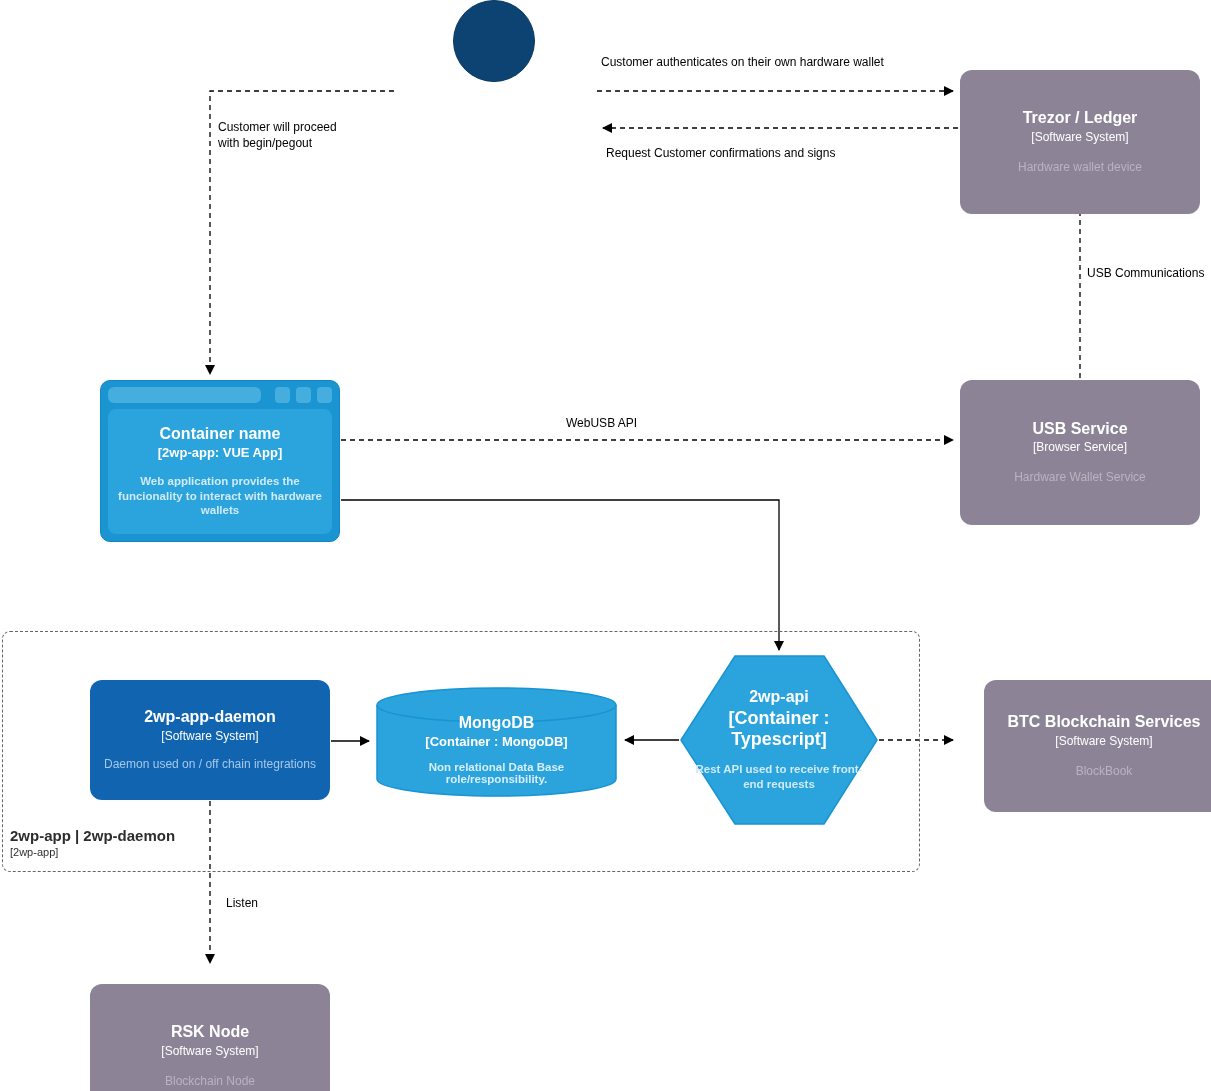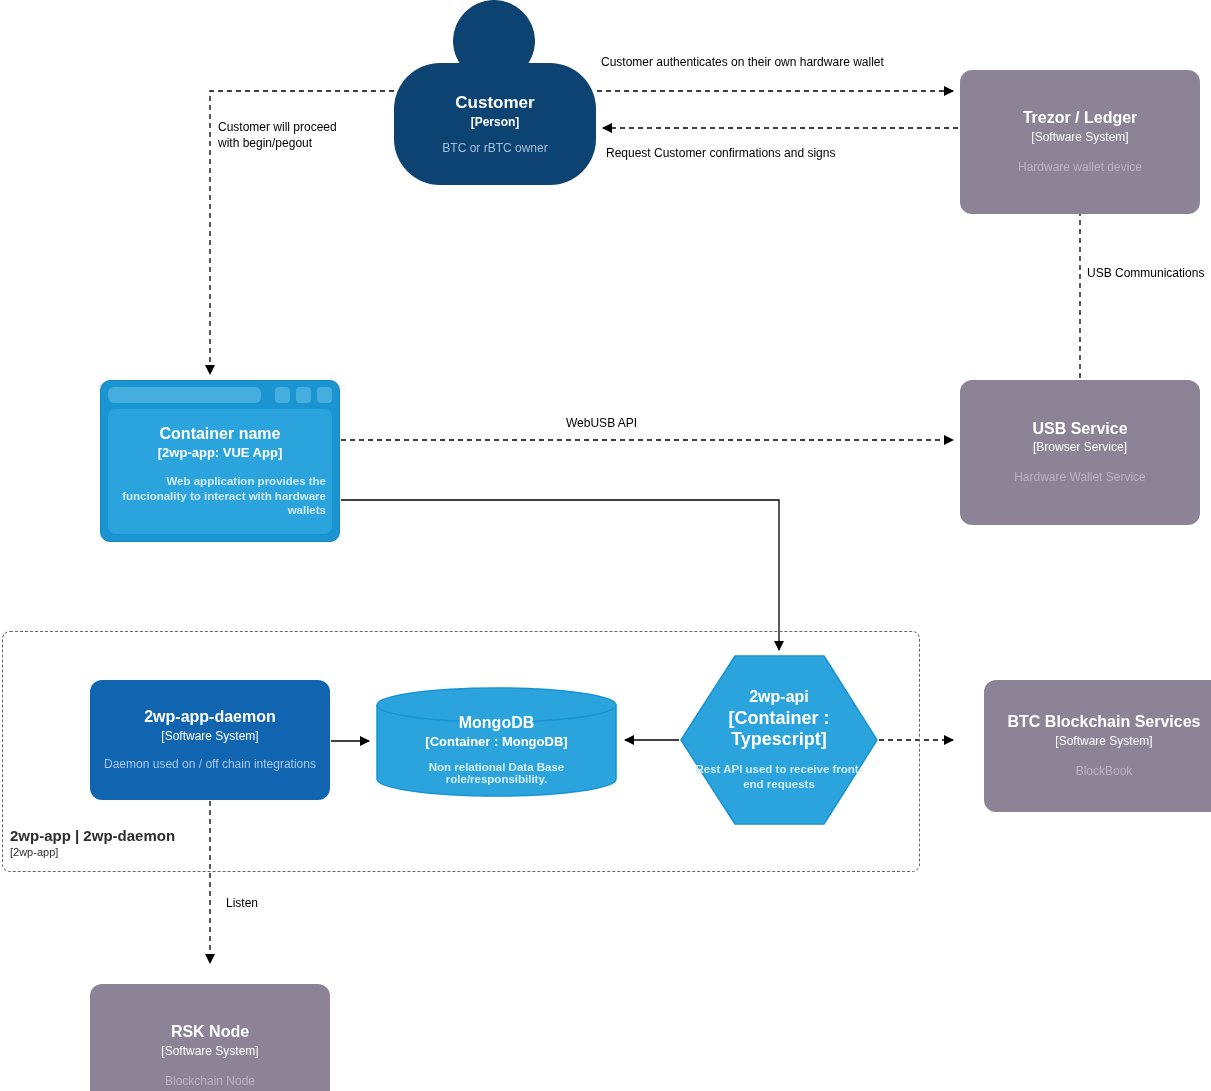--- a/index.html
+++ b/index.html
@@ -27,21 +27,21 @@
   .person-body .desc{font-size:12px;margin-top:12px;color:#9fc0dc;}
 
   
   .browser{position:absolute;left:100px;top:380px;width:240px;height:162px;background:#1b95d2;
            border:1px solid #1386c4;border-radius:10px;box-sizing:border-box;}
   .browser-bar{position:absolute;left:7px;top:6px;right:7px;height:16px;display:flex;align-items:center;}
   .browser-url{height:16px;flex:1;background:#45aede;border-radius:6px;margin-right:8px;}
   .browser-btn{width:15px;height:16px;background:#45aede;border-radius:4px;margin-left:6px;}
   .browser-content{position:absolute;left:7px;top:28px;right:7px;bottom:7px;background:#2ba3dc;
            border-radius:8px;display:flex;flex-direction:column;align-items:center;justify-content:center;
-           text-align:right;color:#fff;padding:4px 6px;box-sizing:border-box;}
+           text-align:center;color:#fff;padding:4px 6px;box-sizing:border-box;}
   .browser-content .title{font-weight:bold;font-size:16px;}
   .browser-content .subtitle{font-weight:bold;font-size:13px;margin-top:2px;}
   .browser-content .desc{font-weight:bold;font-size:11.5px;margin-top:14px;color:#cfeaf8;line-height:1.3;}
 
   .daemon{left:90px;top:680px;width:240px;height:120px;background:#1165b0;}
   .daemon .subtitle{font-weight:normal;}
   .daemon .desc{color:#a5c8ea;margin-top:14px;}
 
   .trezor{left:960px;top:70px;width:240px;height:144px;}
   .usb{left:960px;top:380px;width:240px;height:145px;}
@@ -106,25 +106,20 @@
     <path d="M 210 801 V 963" fill="none" stroke="#000" stroke-width="1.3" stroke-dasharray="5 4" marker-end="url(#arrow)"></path>
   </svg>
 
   <div class="boundary"></div>
   <div class="boundary-label">
     <div class="b-title">2wp-app | 2wp-daemon</div>
     <div class="b-sub">[2wp-app]</div>
   </div>
 
   <div class="person-head"></div>
-  <div class="person-body">
-    <div class="title">Customer</div>
-    <div class="subtitle">[Person]</div>
-    <div class="desc">BTC or rBTC owner</div>
-  </div>
 
   <div class="node gray trezor">
     <div class="title">Trezor / Ledger</div>
     <div class="subtitle">[Software System]</div>
     <div class="desc">Hardware wallet device</div>
   </div>
 
   <div class="browser">
     <div class="browser-bar">
       <div class="browser-url"></div>

